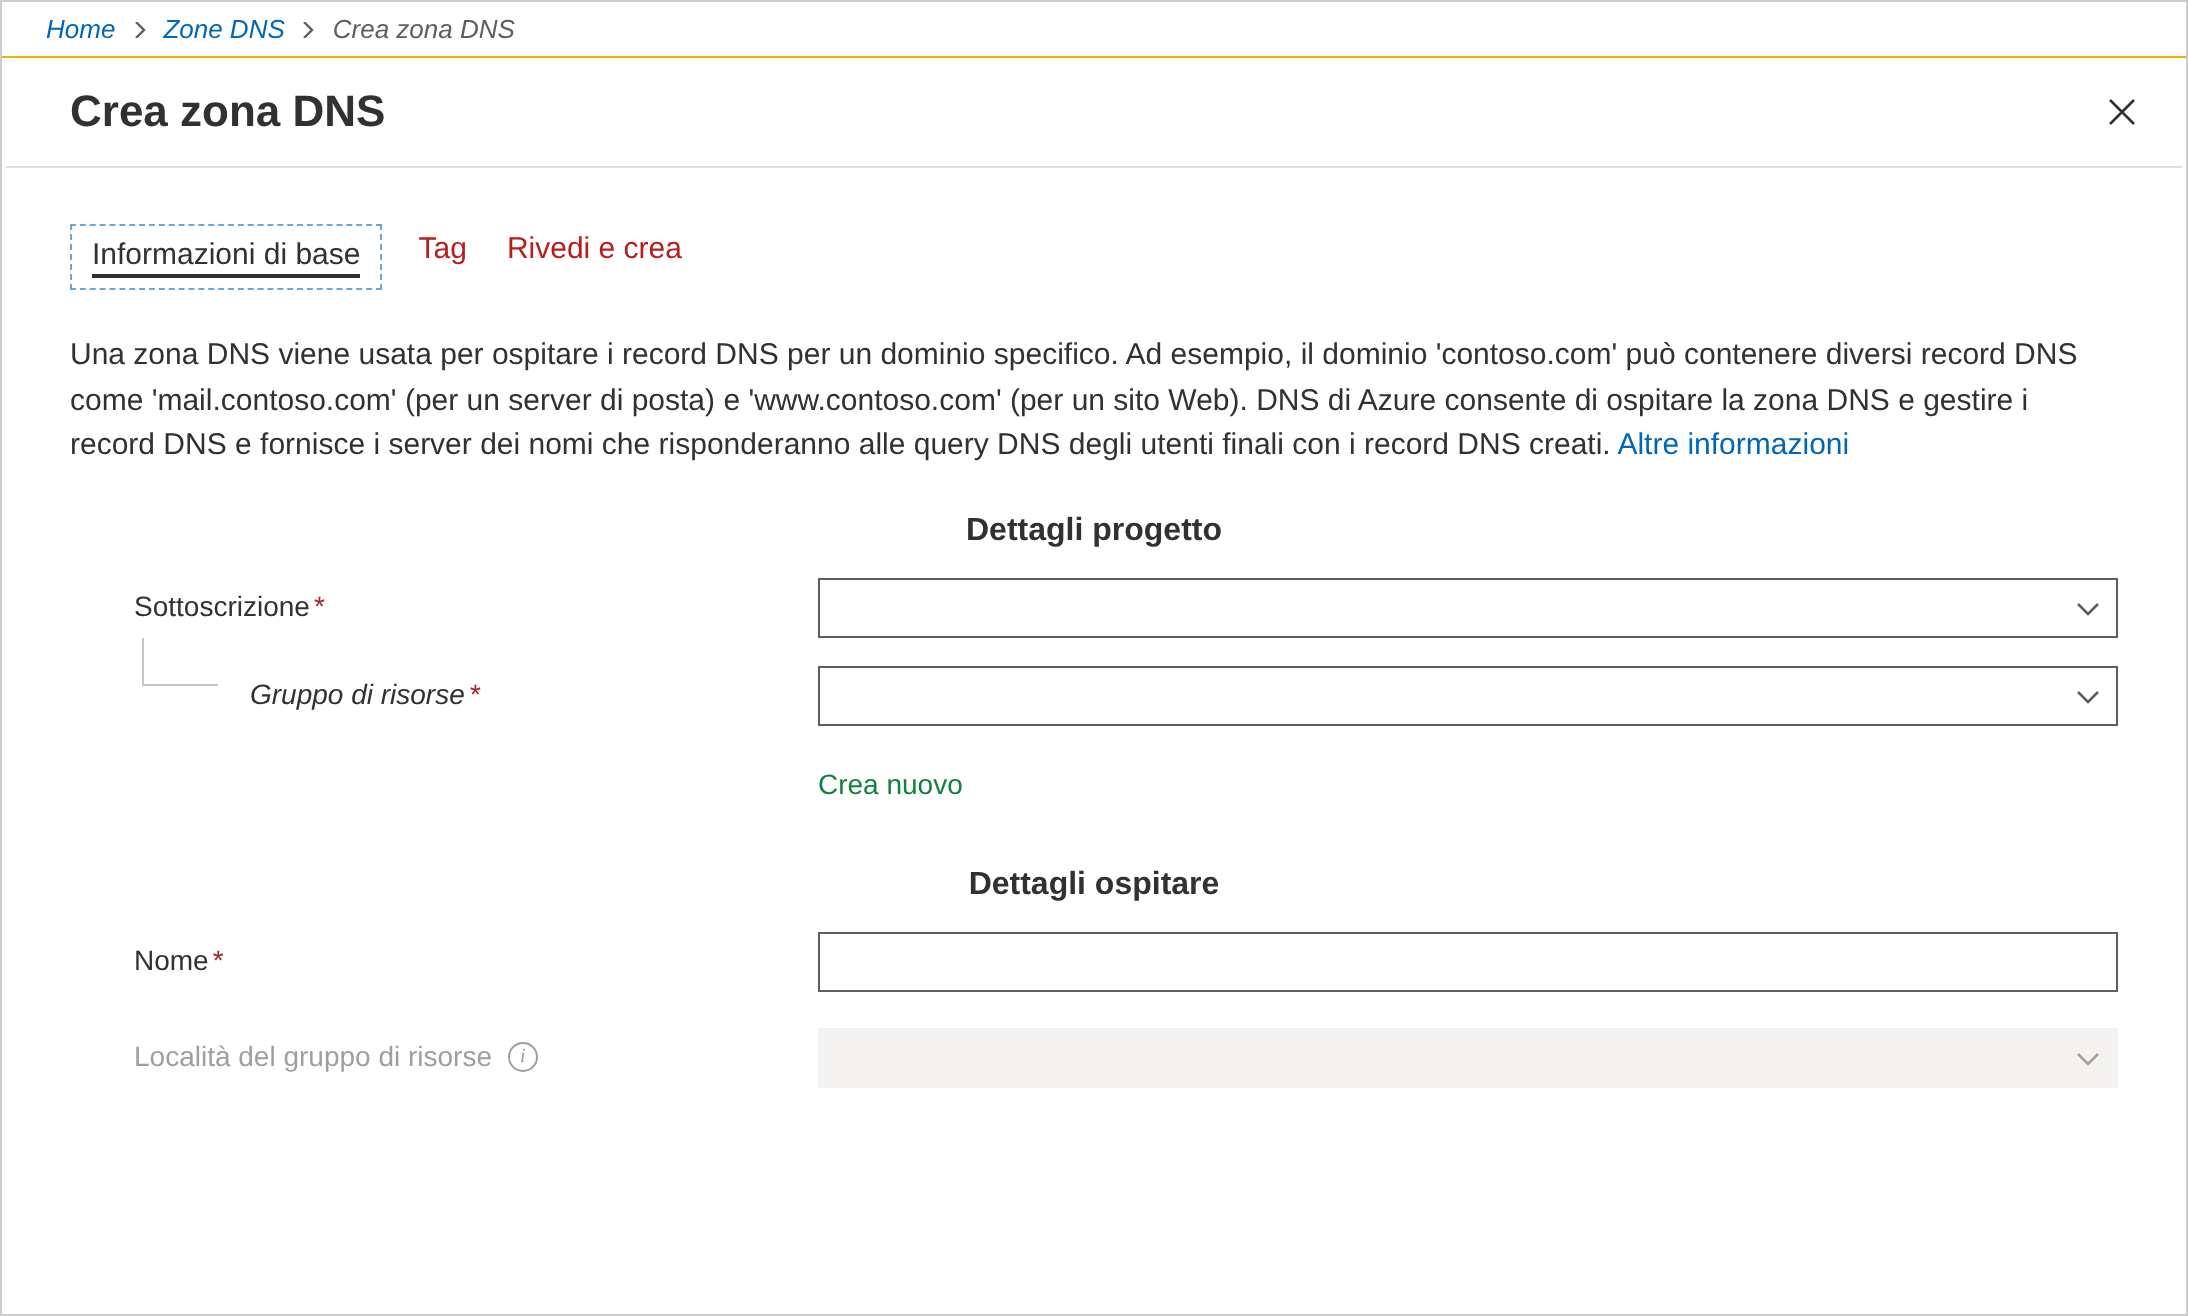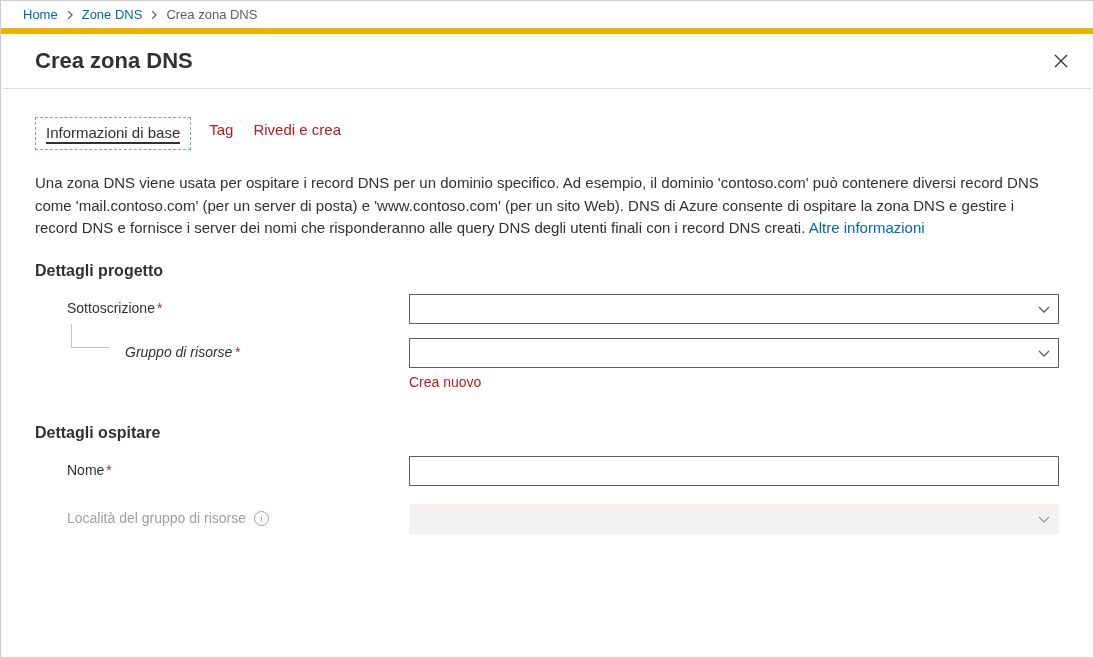--- a/index.html
+++ b/index.html
@@ -18,21 +18,22 @@
     position: relative;
     background: #fff;
   }
   
   .breadcrumb {
     padding: 6px 37px 6px 22px;
     display: flex;
     align-items: center;
     gap: 8px;
     font-size: 13px;
-    border-bottom: 6px solid #eab308;
+    border-bottom: 1px solid #eab308;
+    font-style: italic;
   }
   .breadcrumb a {
     color: #0067b8;
     text-decoration: none;
     cursor: pointer;
   }
   .breadcrumb .sep {
     color: #605e5c;
   }
   .breadcrumb .current {
@@ -102,20 +103,21 @@
   .description a {
     color: #0067b8;
     text-decoration: none;
     cursor: pointer;
   }
   
   .section-title {
     font-size: 16px;
     font-weight: 600;
     margin: 20px 0 14px 0;
+    text-align: center;
   }
   .form-row {
     display: flex;
     align-items: flex-start;
     margin-bottom: 14px;
     justify-content: flex-end;
   }
   .form-row.indented .label-wrap {
     padding-left: 58px;
     position: relative;
@@ -164,26 +166,26 @@
   .textinput {
     width: 100%;
     height: 30px;
     border: 1px solid #605e5c;
     padding: 0 8px;
     font-size: 14px;
     font-family: inherit;
     outline: none;
   }
   .sublink {
-    color: #b91c1c;
+    color: #15803d;
     font-size: 14px;
     text-decoration: none;
     cursor: pointer;
     display: inline-block;
-    margin-top: 6px;
+    margin-top: 21px;
   }
   .info-icon {
     display: inline-flex;
     align-items: center;
     justify-content: center;
     width: 15px; height: 15px;
     border: 1px solid #a19f9d;
     border-radius: 50%;
     font-size: 10px;
     color: #a19f9d;

